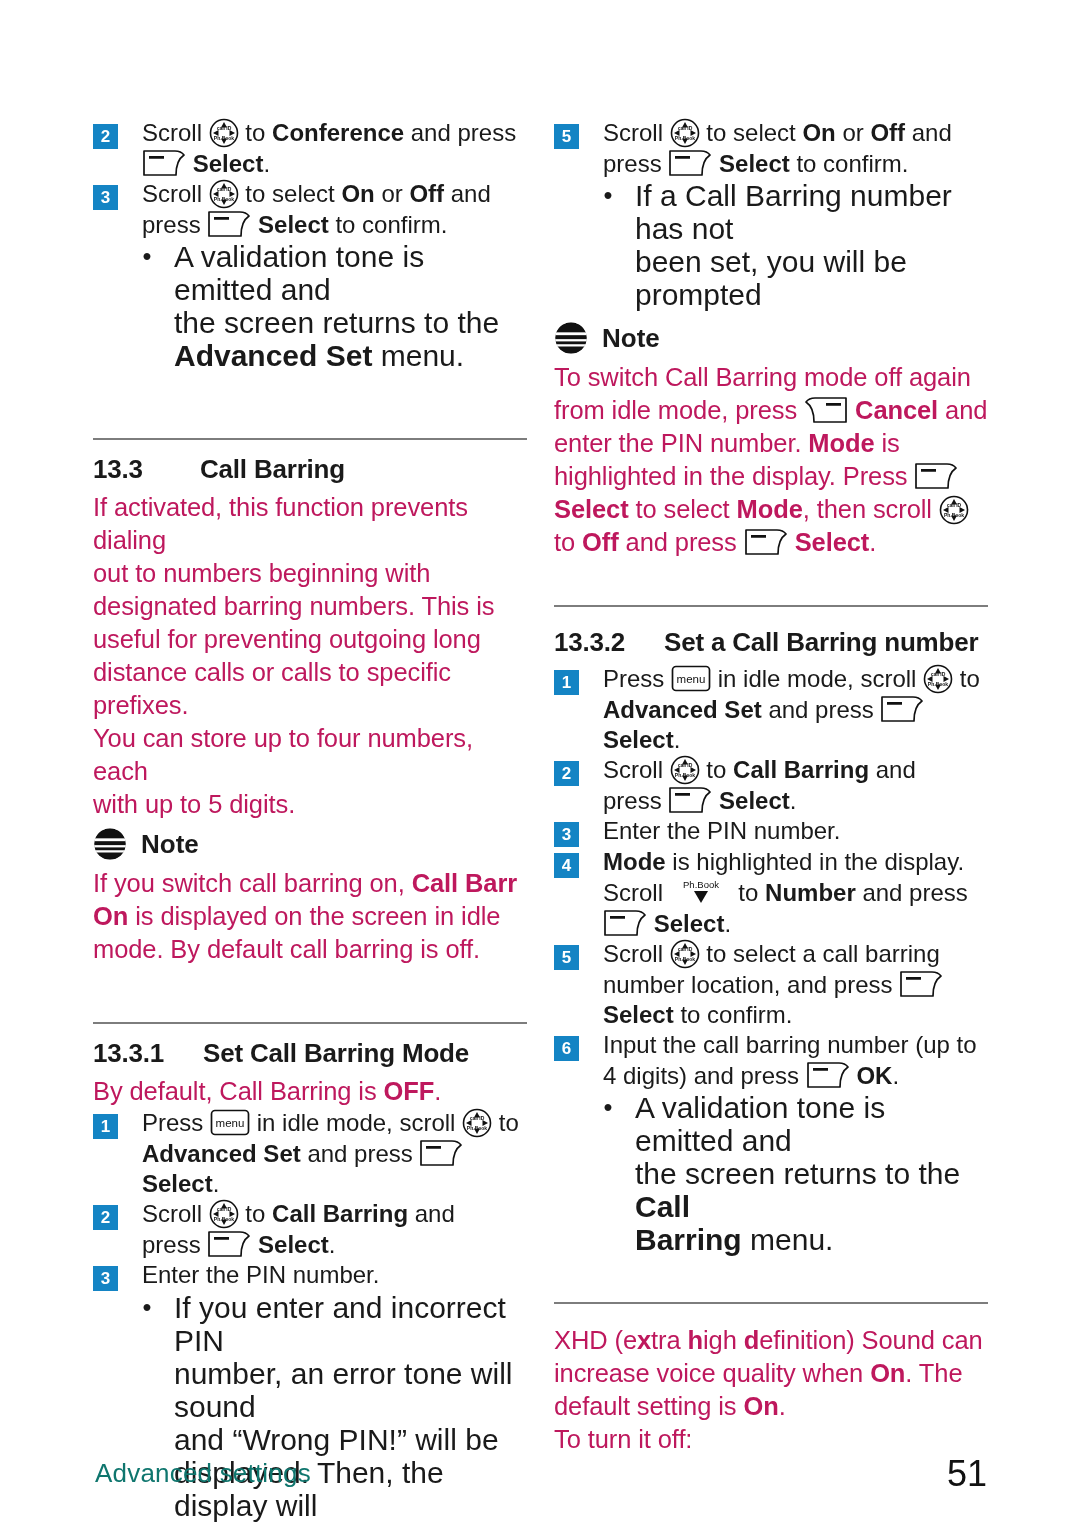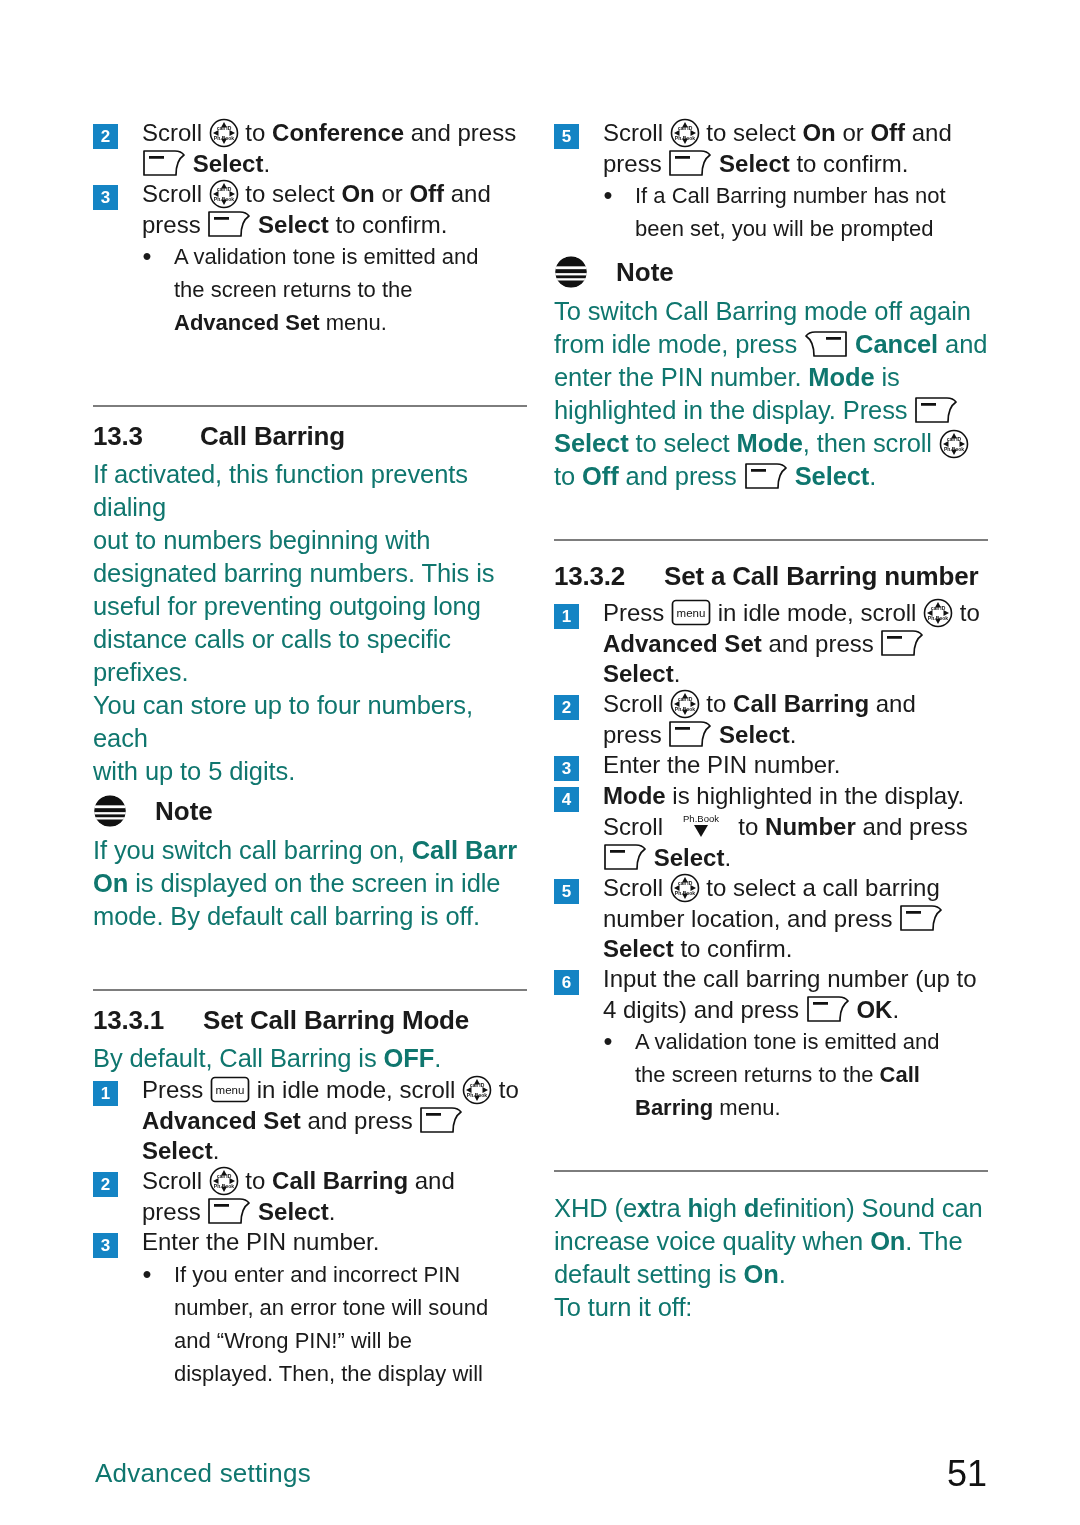--- a/index.html
+++ b/index.html
@@ -34,21 +34,21 @@
     width: 434px;
     flex: 0 0 434px;
   }
 
   
   .para {
     font-size: 25.5px;
     line-height: 33px;
     letter-spacing: -0.1px;
     margin: 0 0 0 0;
-    color: #0f766e;
+    color: #be185d;
   }
 
   
   .step {
     display: flex;
     align-items: flex-start;
     margin: 0;
   }
   .badge {
     flex: 0 0 auto;
@@ -80,21 +80,21 @@
   .bullet-dot {
     flex: 0 0 auto;
     width: 10px;
     margin-right: 22px;
     font-size: 25.5px;
     line-height: 33px;
     text-align: center;
   }
   .bullet-body {
     flex: 1 1 auto;
-    font-size: 22px;
+    font-size: 30px;
     line-height: 33px;
   }
 
   b, strong { font-weight: bold; }
 
   
   .rule {
     border: none;
     border-top: 2px solid #7d7d7d;
     margin: 0;
@@ -107,21 +107,21 @@
     letter-spacing: -0.2px;
     gap: 29px;
   }
   .sec-num { width: 78px; flex: 0 0 78px; }
   .sec-num.wide { width: auto; flex: 0 0 auto; margin-right: 10px; }
 
   
   .note-head {
     display: flex;
     align-items: center;
-    gap: 28px;
+    gap: 14px;
   }
   .note-title {
     font-size: 26px;
     font-weight: bold;
   }
 
   
   .ico {
     display: inline-block;
     vertical-align: -5px;

